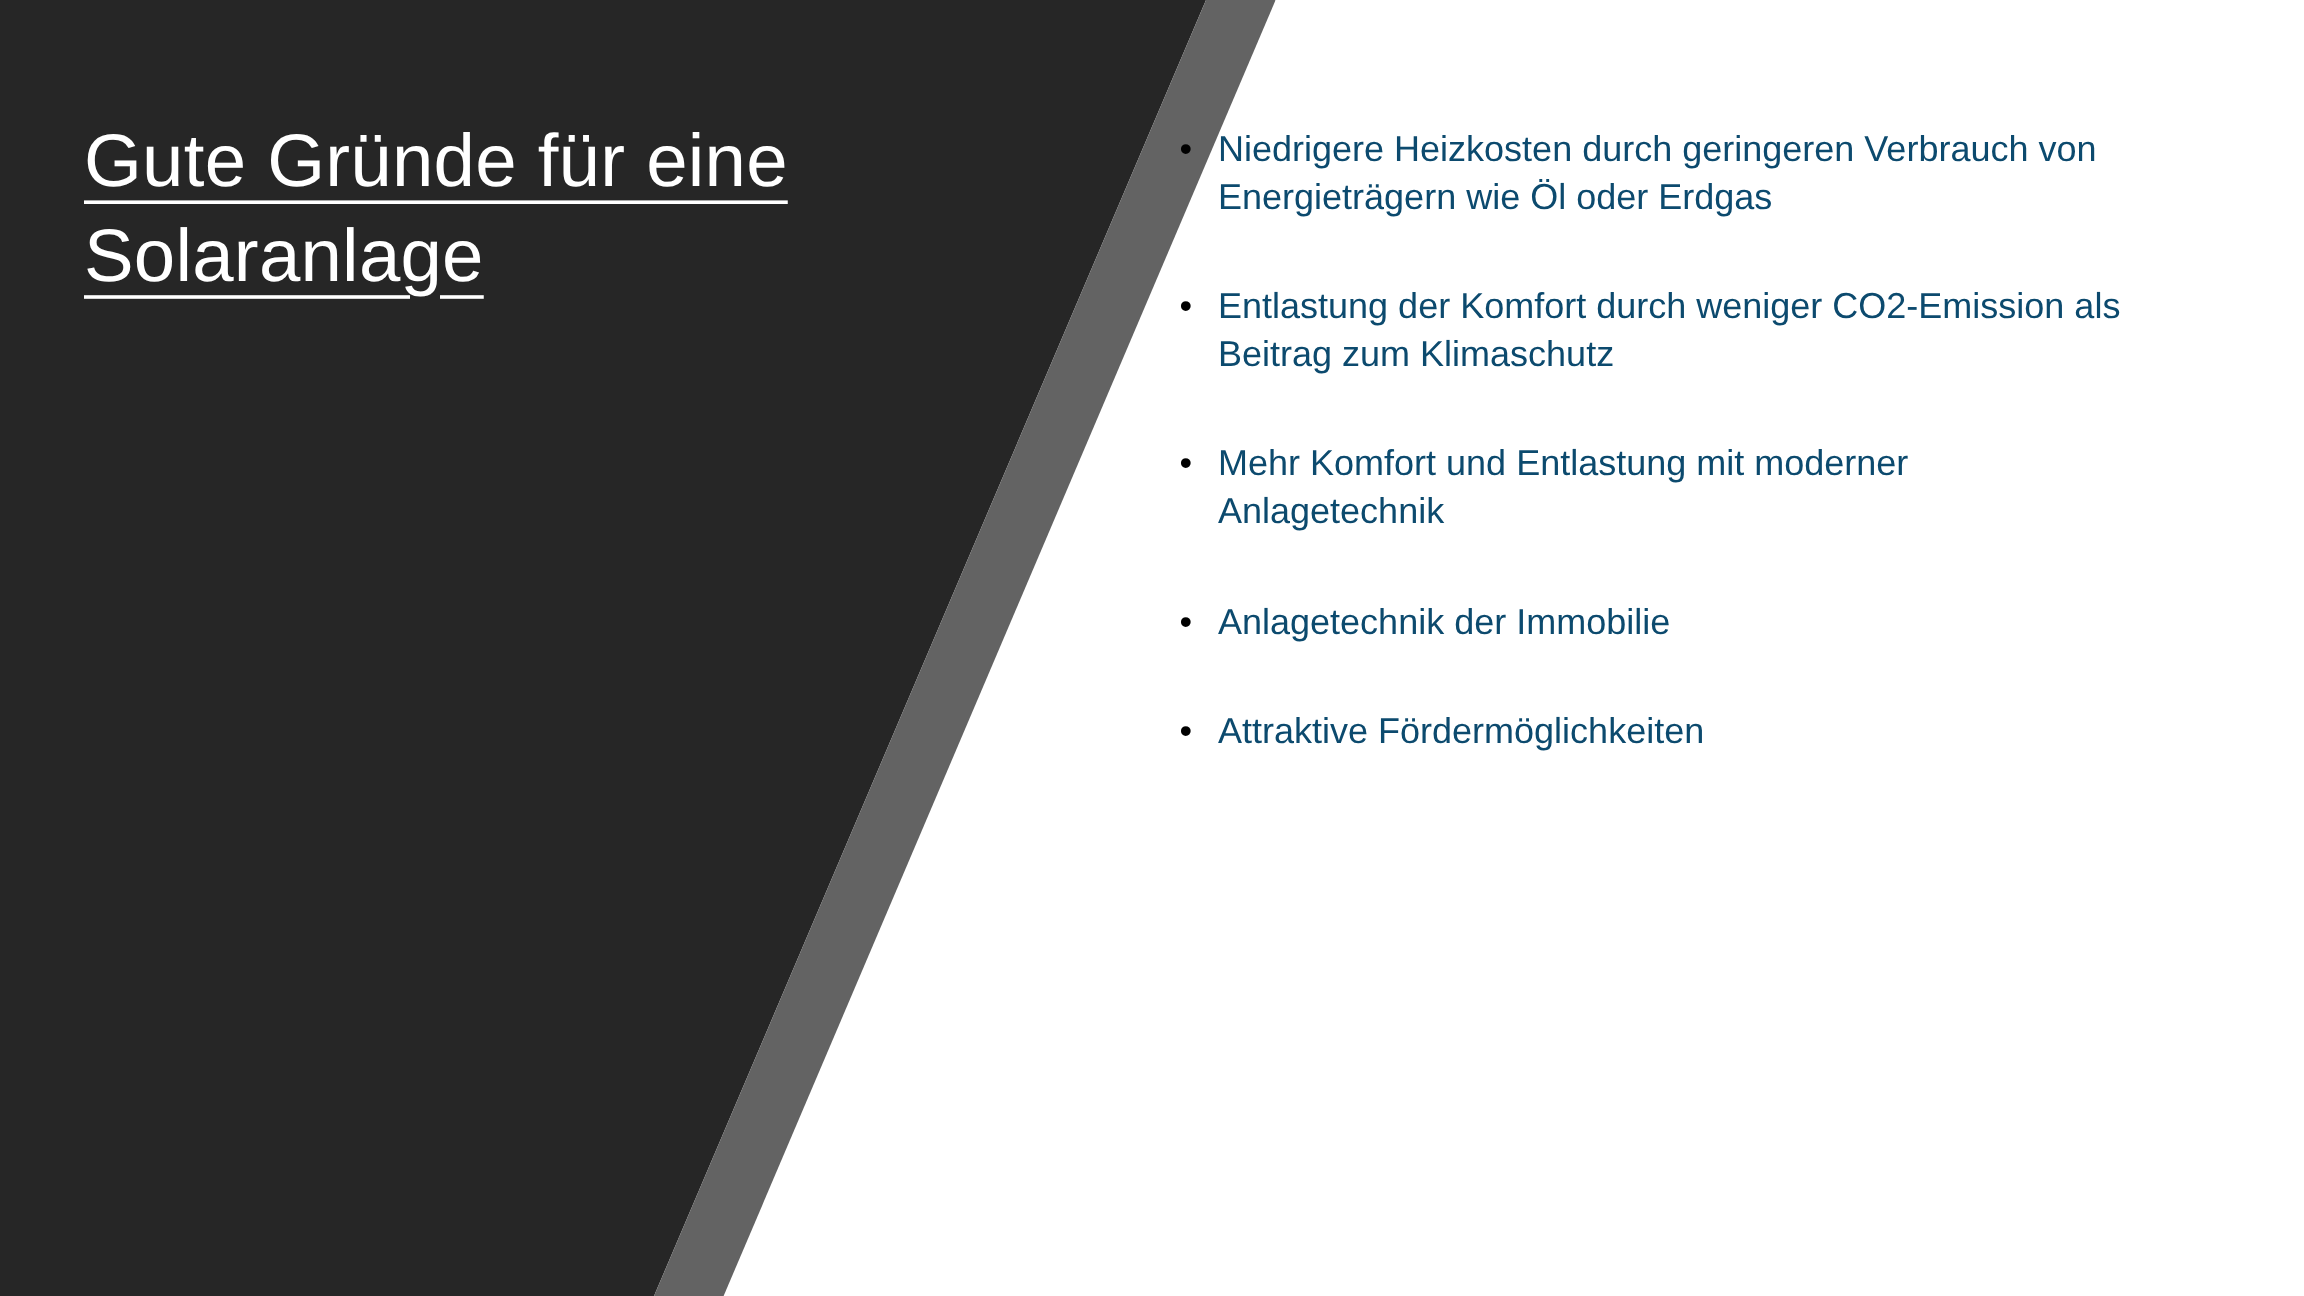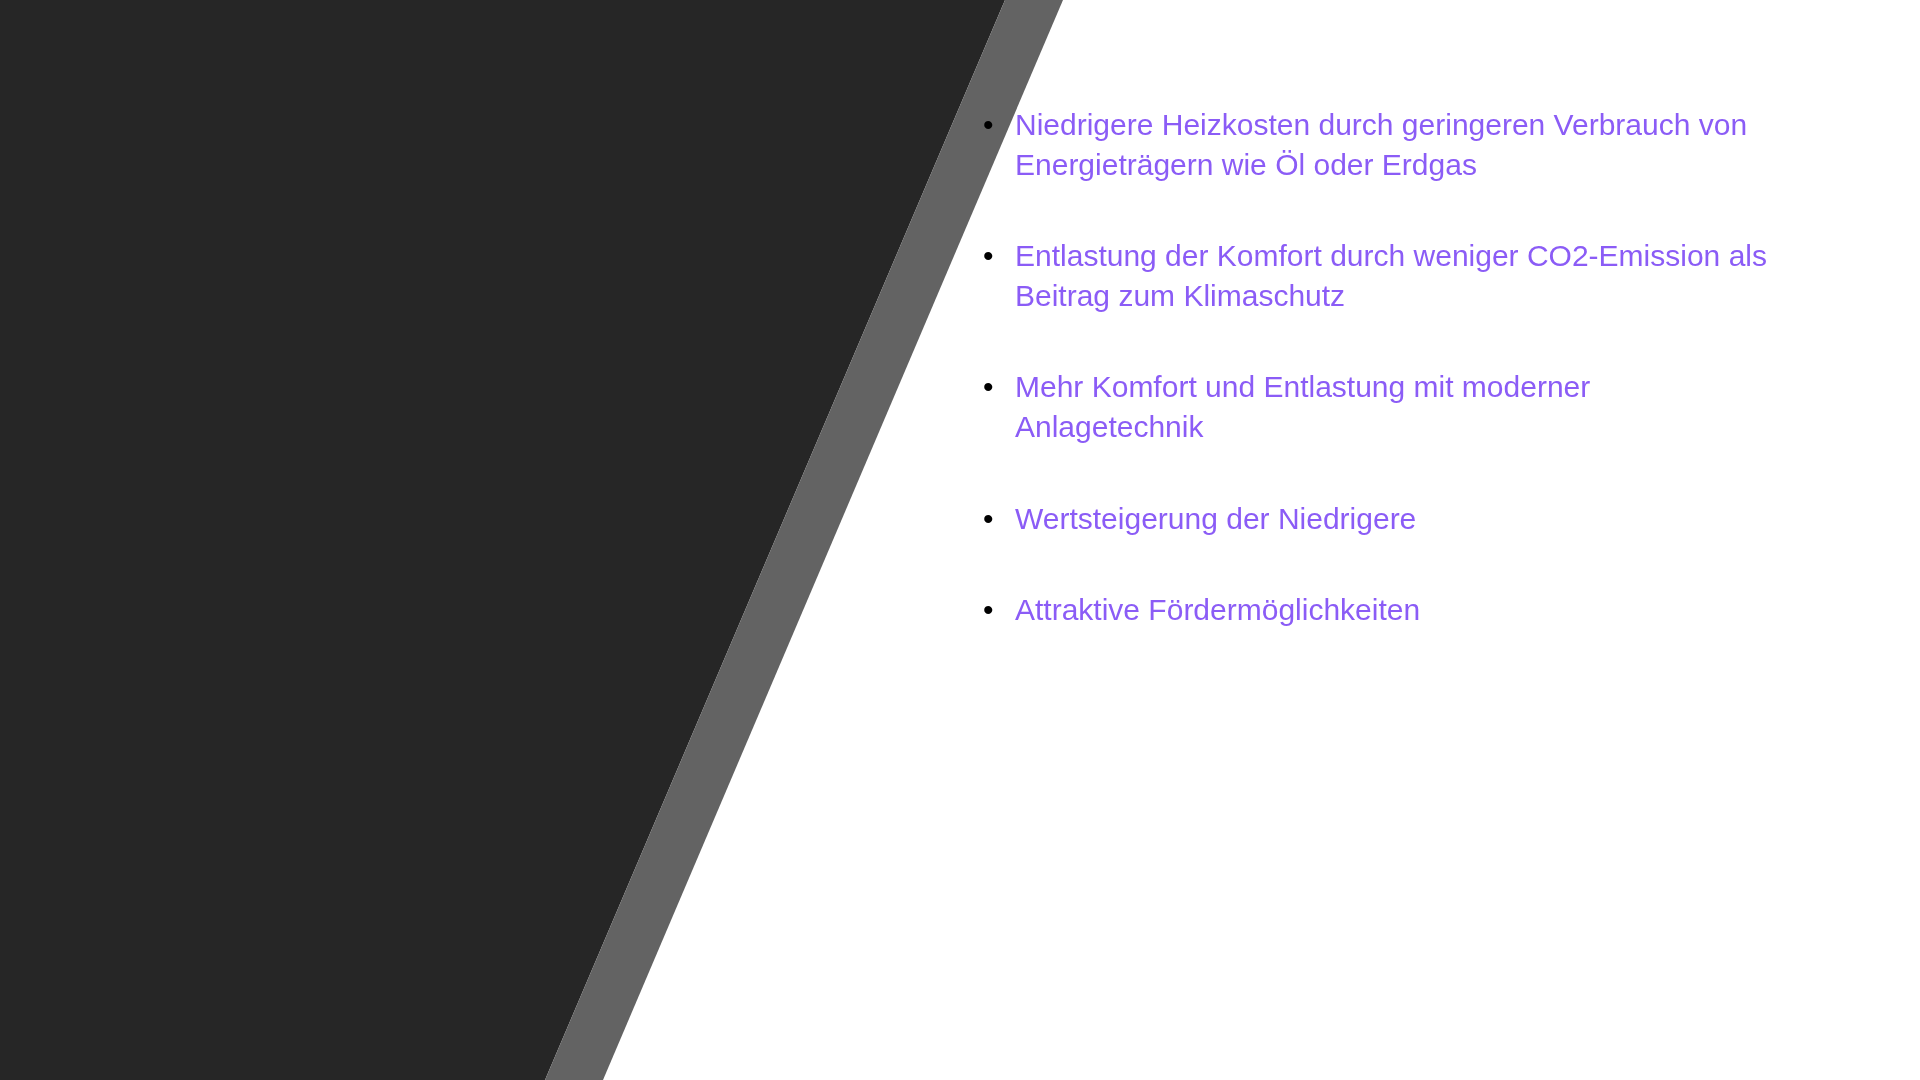--- a/index.html
+++ b/index.html
@@ -88,56 +88,59 @@
     color: #000000;
     font-size: 30px;
     line-height: 1.32;
     text-align: left;
     padding-left: 8px;
     box-sizing: border-box;
   }
 
   .bullet-text {
     flex: 1 1 auto;
-    color: #8b5cf6;
+    color: #0c4a6e;
     font-size: 30px;
     line-height: 1.32;
     font-weight: 400;
     max-width: 770px;
   }
 </style>
 </head>
 <body>
 
 <div id="slide">
 
   <div class="panel-dark"></div>
   <div class="panel-stripe"></div>
 
+  <div class="title-block">
+    <span class="title-text">Gute Gründe für eine Solaranlage</span>
+  </div>
 
   <div class="content">
 
     <div class="bullet-row">
       <span class="bullet-marker">•</span>
       <span class="bullet-text">Niedrigere Heizkosten durch geringeren Verbrauch von Energieträgern wie Öl  oder Erdgas</span>
     </div>
 
     <div class="bullet-row">
       <span class="bullet-marker">•</span>
       <span class="bullet-text">Entlastung der Komfort durch weniger CO2-Emission als Beitrag zum Klimaschutz</span>
     </div>
 
     <div class="bullet-row">
       <span class="bullet-marker">•</span>
       <span class="bullet-text">Mehr Komfort und Entlastung mit moderner Anlagetechnik</span>
     </div>
 
     <div class="bullet-row">
       <span class="bullet-marker">•</span>
-      <span class="bullet-text">Wertsteigerung der Niedrigere</span>
+      <span class="bullet-text">Anlagetechnik der Immobilie</span>
     </div>
 
     <div class="bullet-row">
       <span class="bullet-marker">•</span>
       <span class="bullet-text">Attraktive Fördermöglichkeiten</span>
     </div>
 
   </div>
 
 </div>

